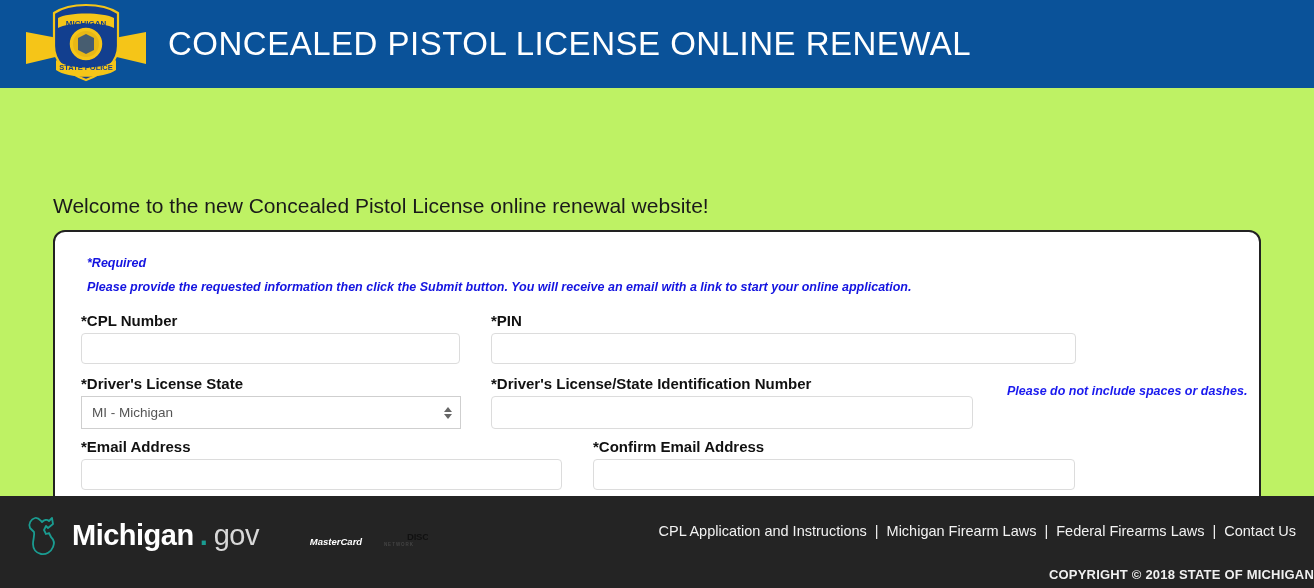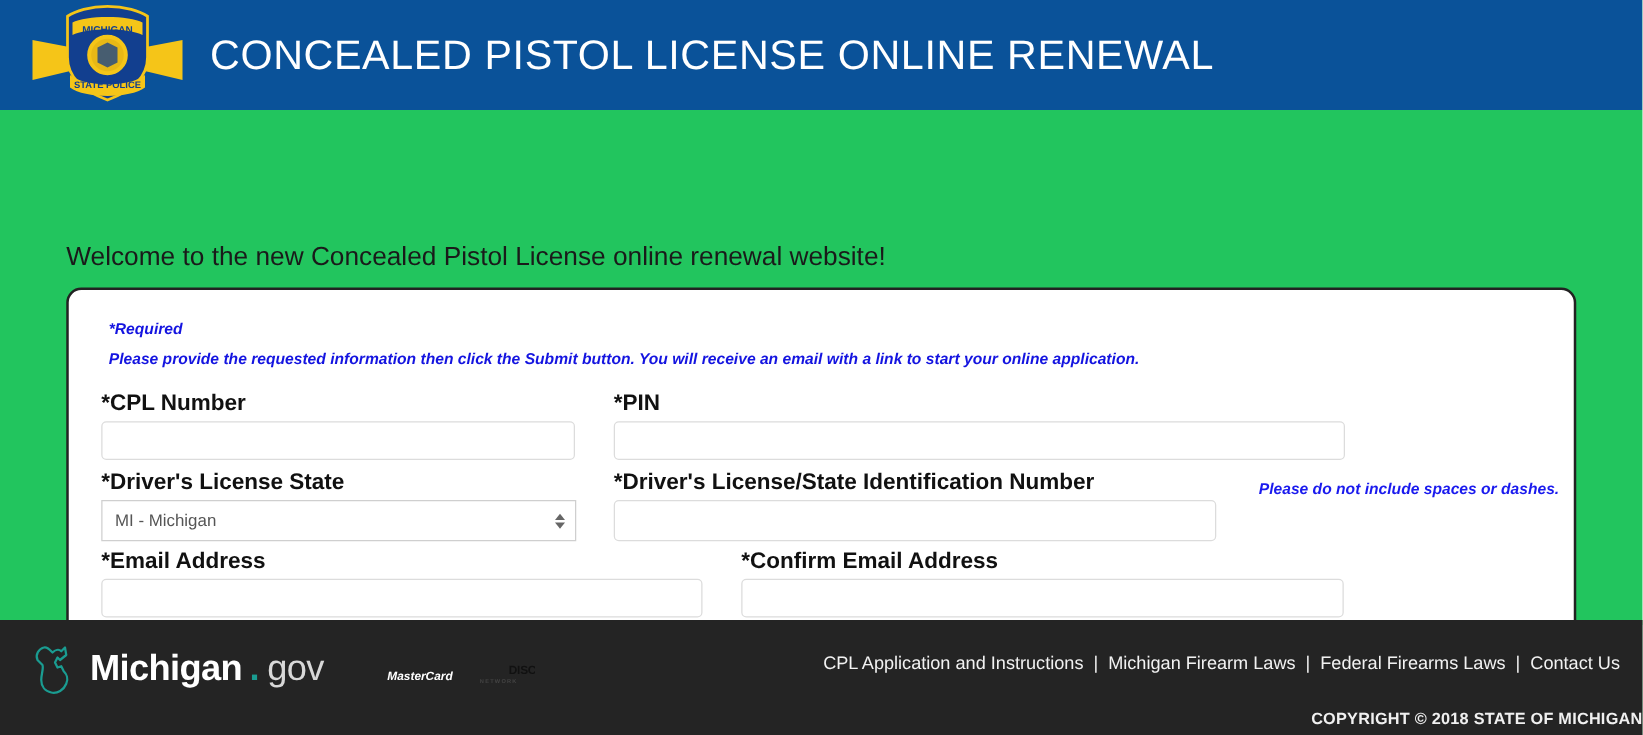--- a/index.html
+++ b/index.html
@@ -34,21 +34,21 @@
     letter-spacing: 0.5px;
     font-weight: 400;
     white-space: nowrap;
     text-align: right;
   }
 
   
   .main {
     position: relative;
     height: 412px;
-    background: #22c55e;
+    background: #bef264;
     padding: 12px;
   }
   .welcome {
     position: absolute;
     left: 53px; top: 106px;
     font-size: 21px;
     color: #1a1a1a;
     white-space: nowrap;
   }
 
@@ -75,21 +75,21 @@
     left: 32px; top: 48px;
     font-size: 12.5px;
     font-weight: bold;
     font-style: italic;
     color: #1414e0;
     white-space: nowrap;
   }
 
   .field { position: absolute; }
   .field-label {
-    font-size: 18px;
+    font-size: 15px;
     font-weight: bold;
     color: #111;
     display: block;
     margin-bottom: 4px;
     white-space: nowrap;
   }
   .txt-input {
     width: 100%;
     height: 31px;
     border: 1px solid #dcdcdc;

